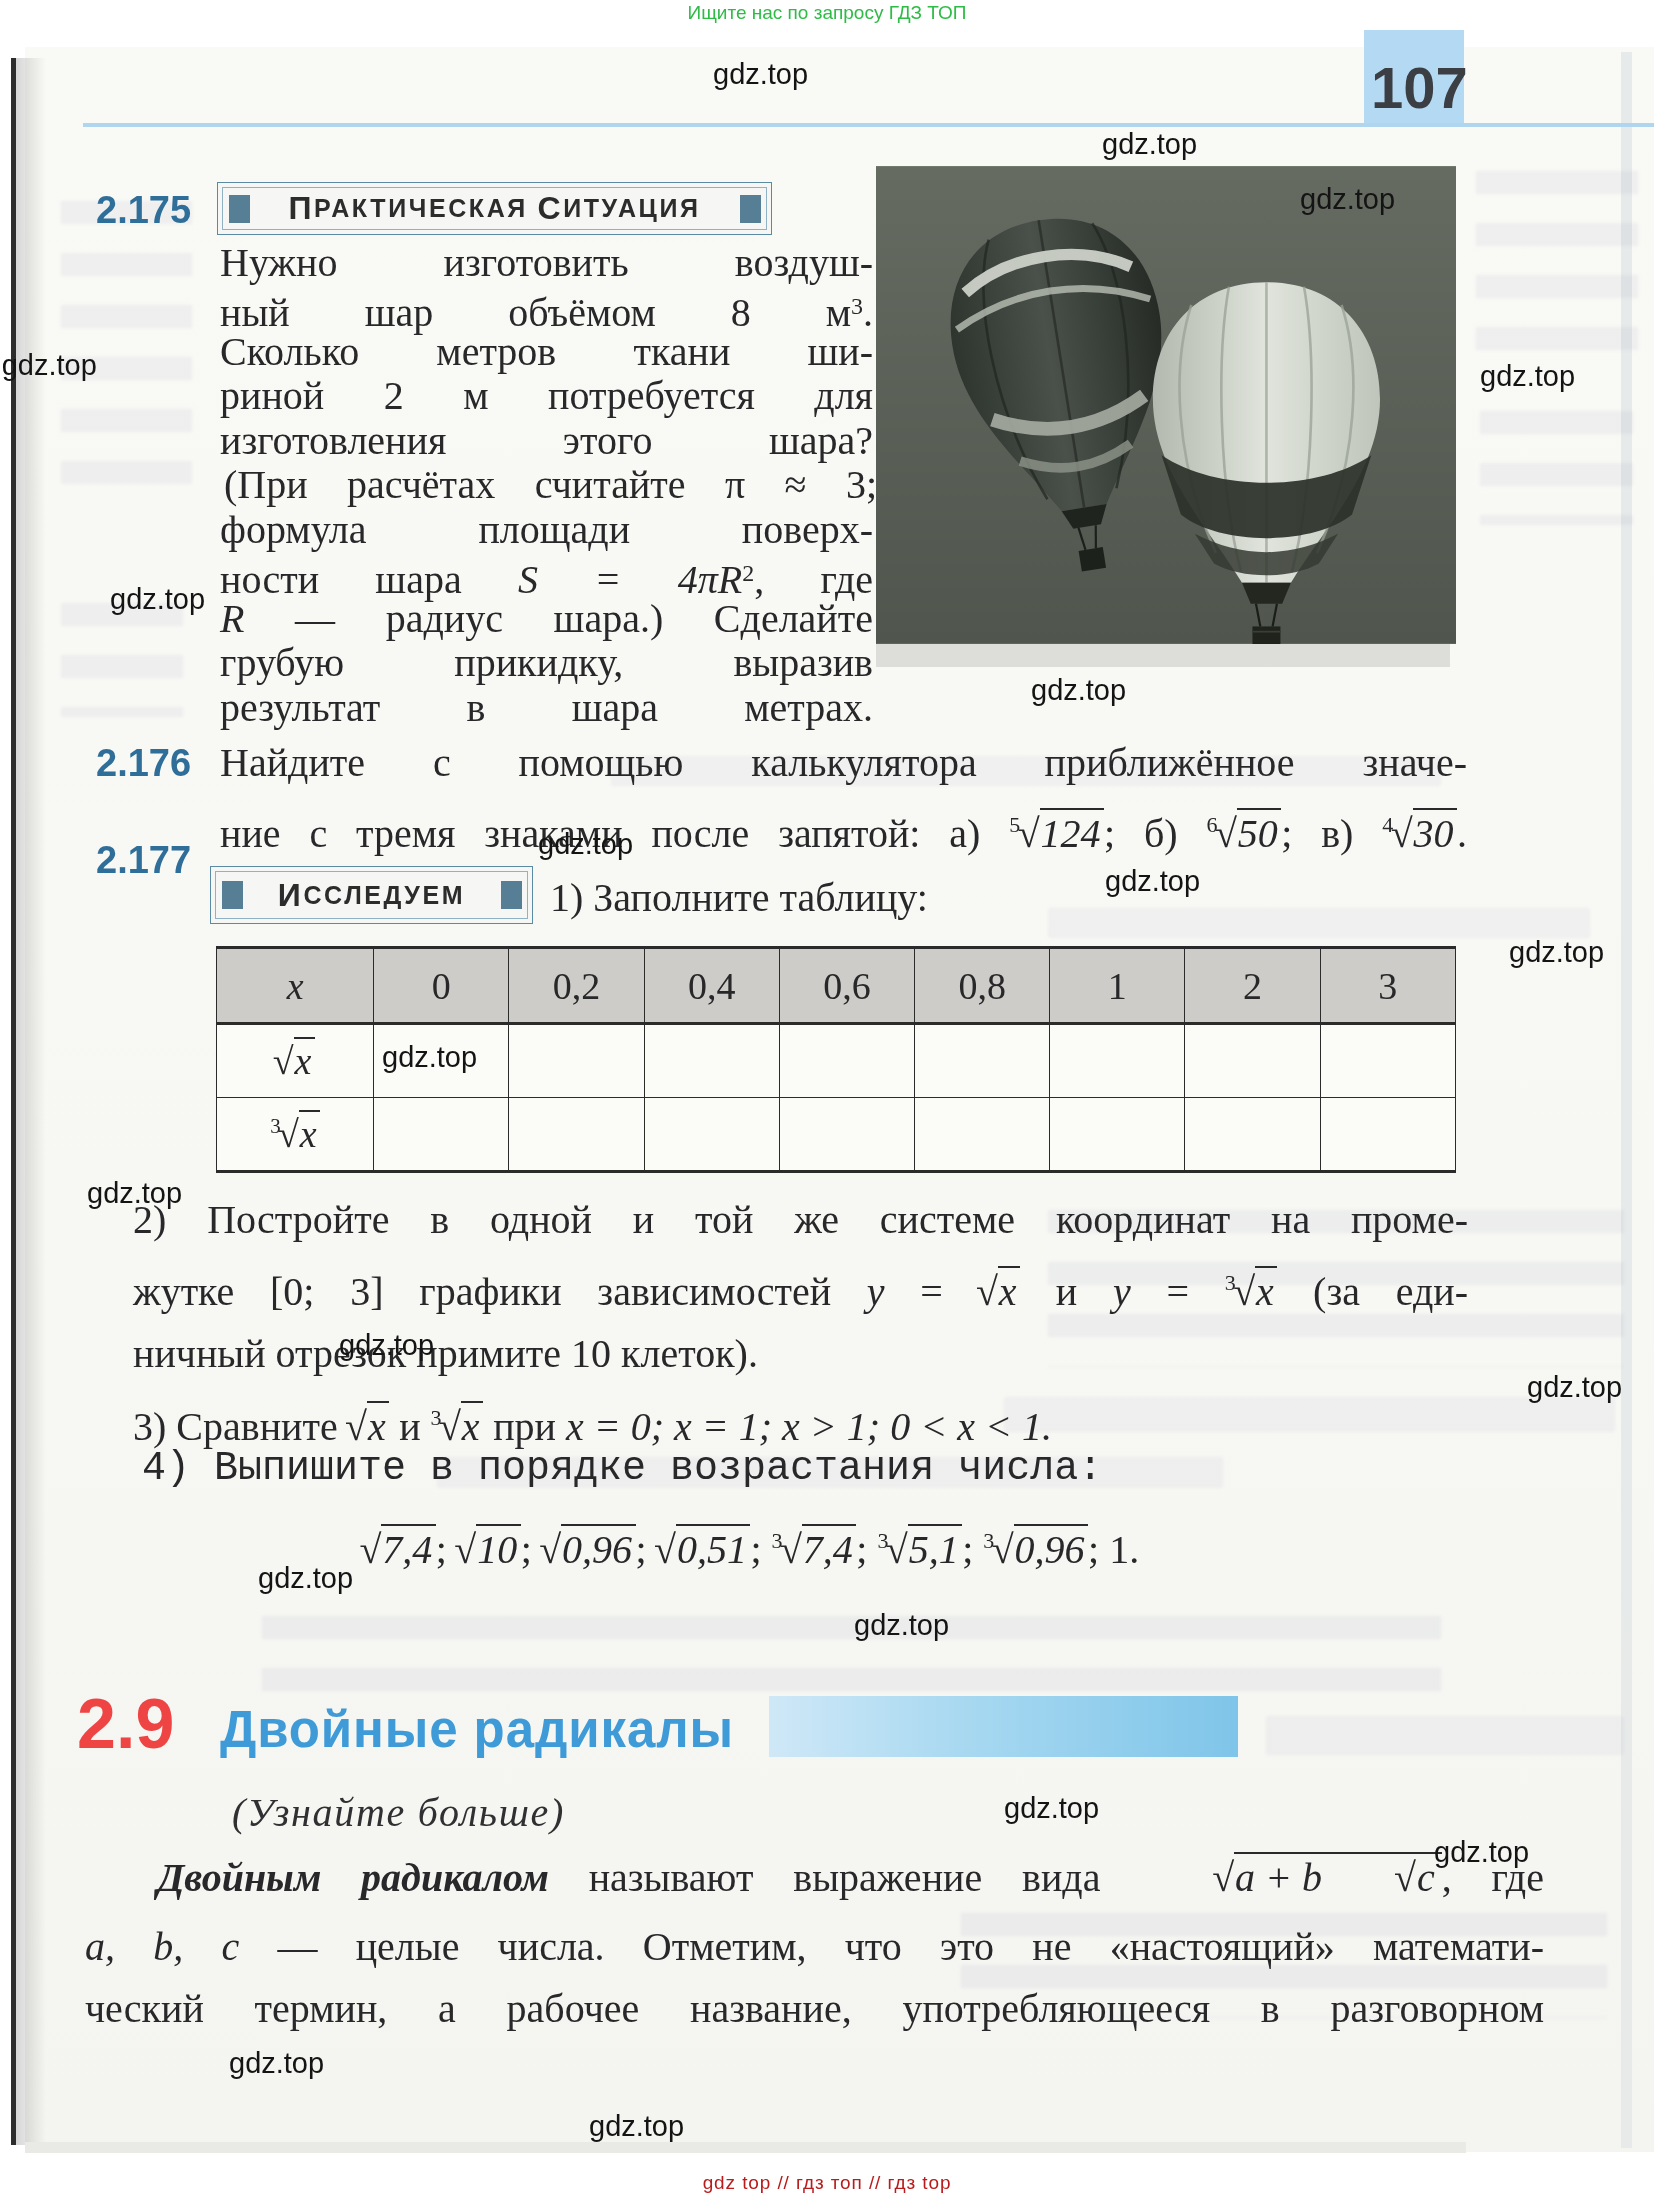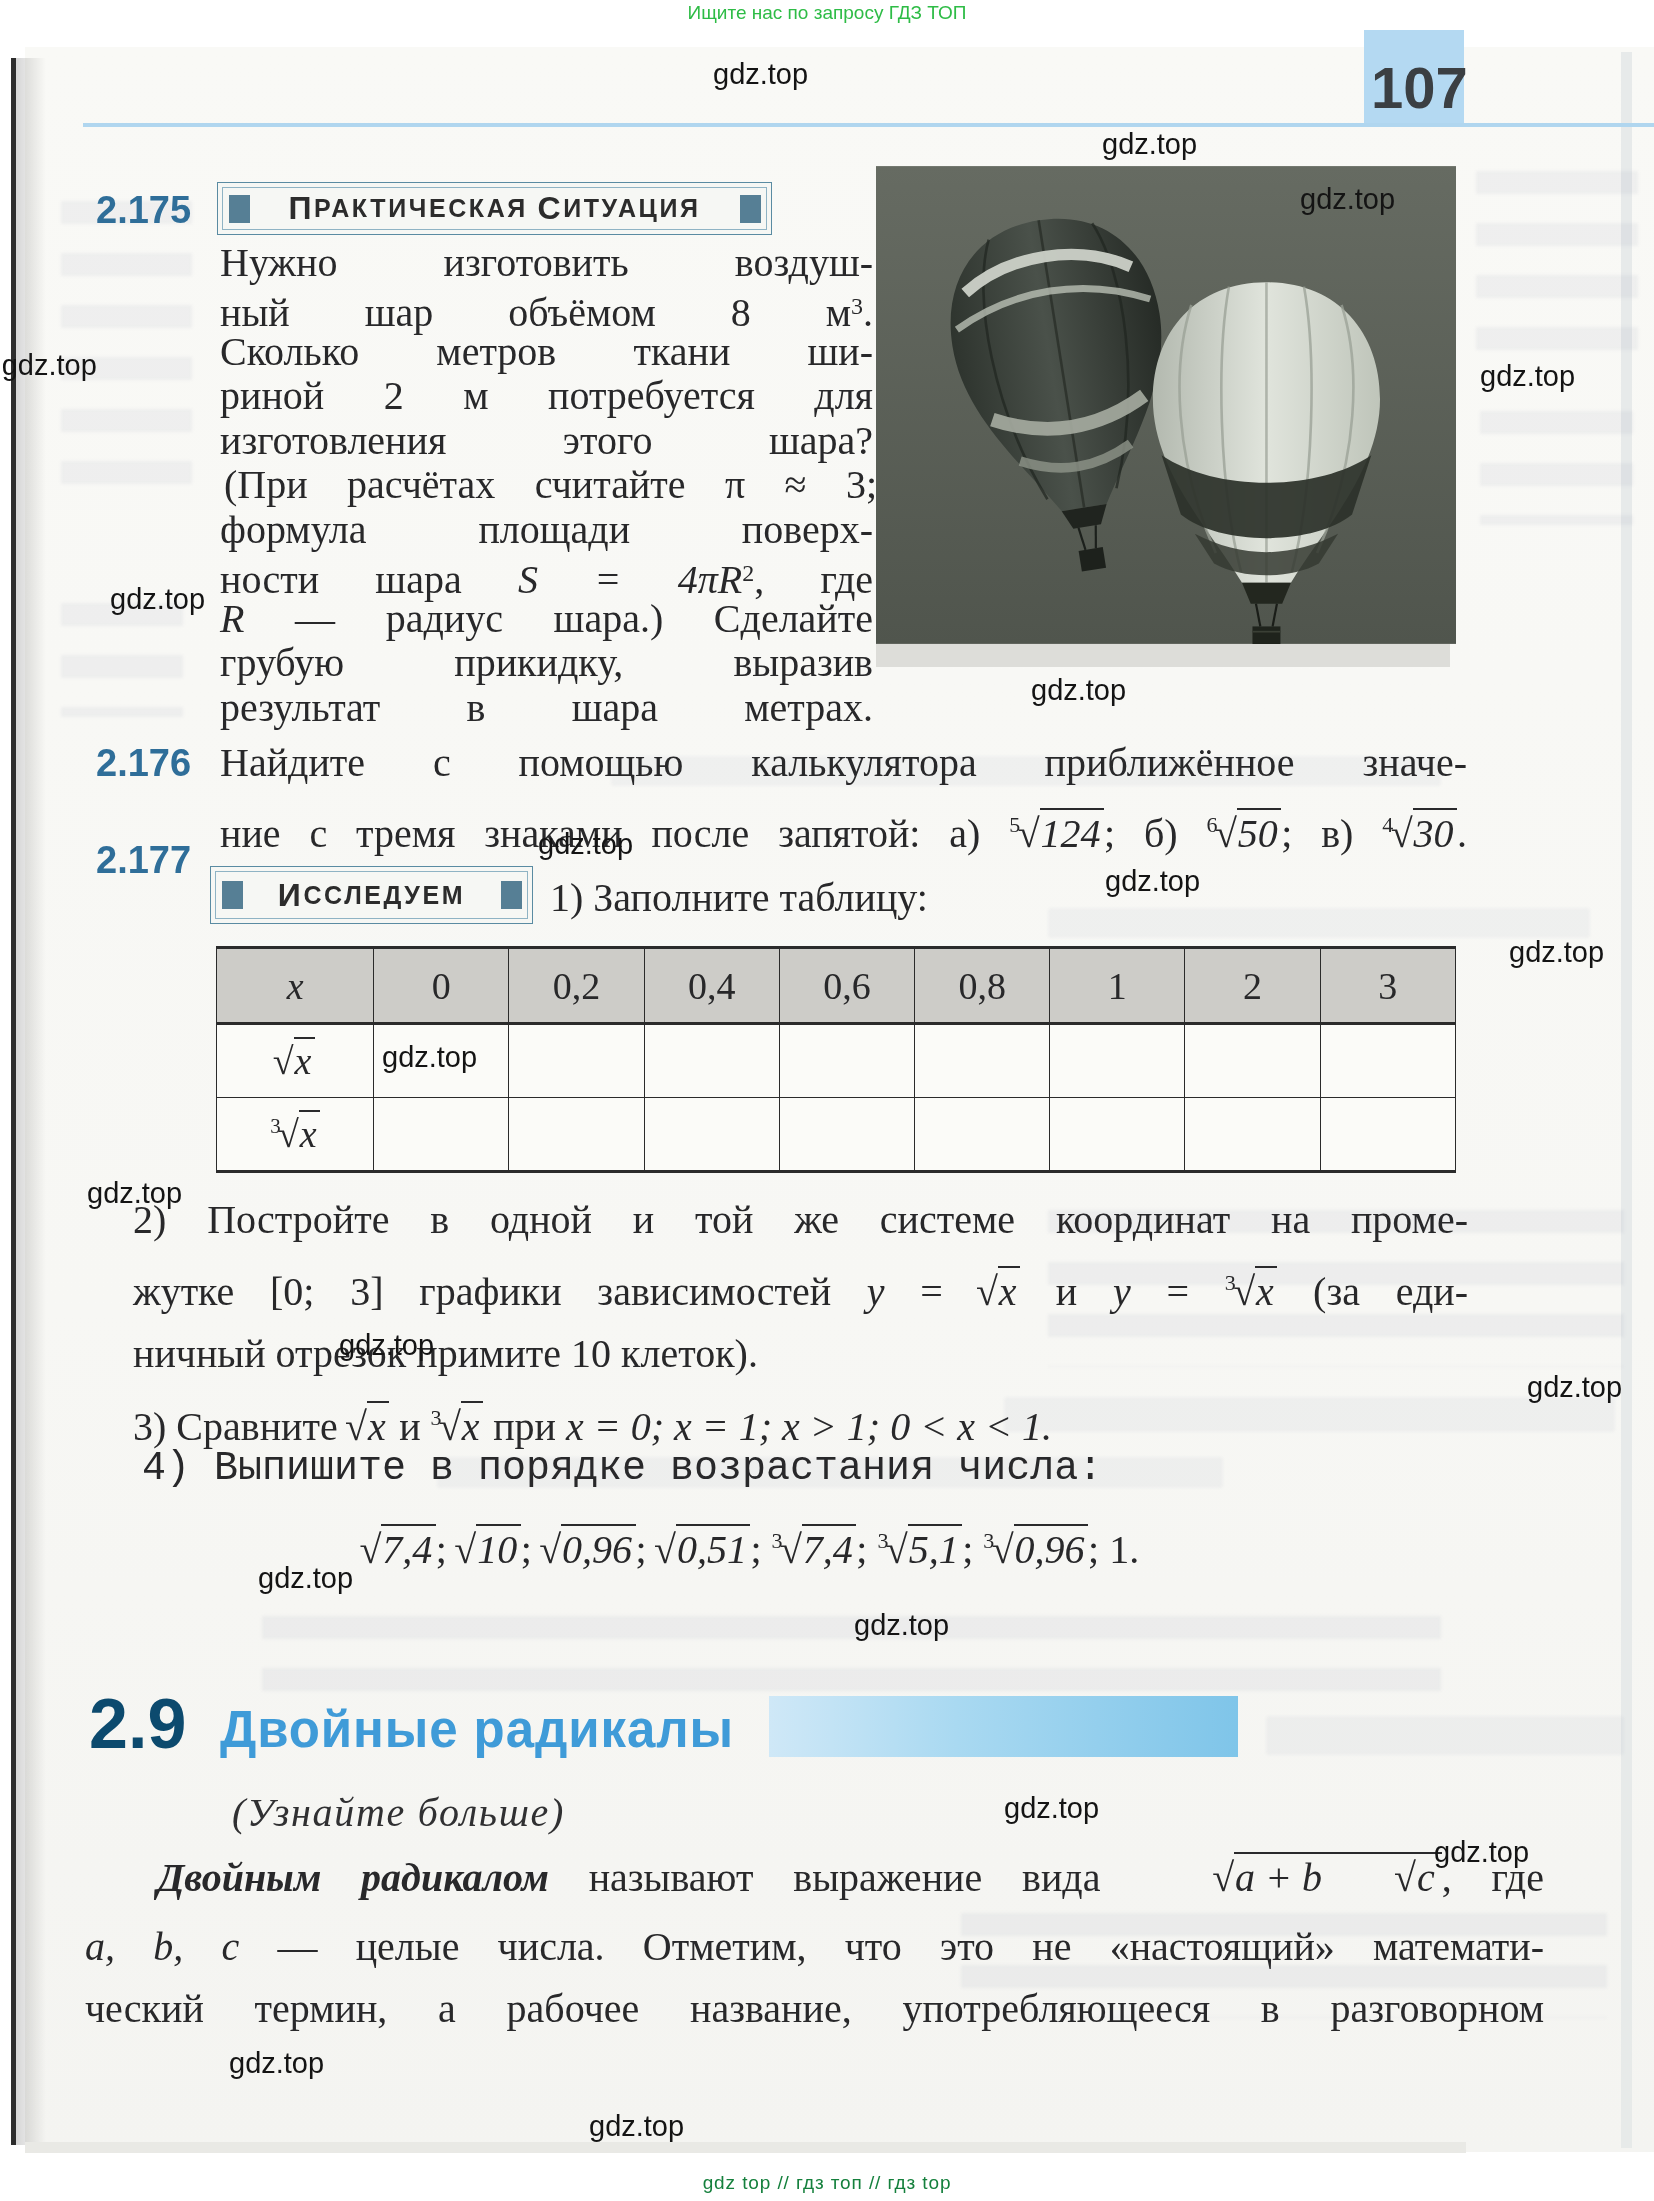--- a/index.html
+++ b/index.html
@@ -10,21 +10,21 @@
            background:linear-gradient(180deg,#f9f9f6 0%,#f7f7f4 60%,#f4f4f1 100%);}
   .spine{left:10.5px;top:58px;width:5.2px;height:2087px;background:#2d2d2d;}
   .spine-soft{left:15.7px;top:58px;width:30px;height:2087px;
               background:linear-gradient(90deg,rgba(0,0,0,.16),rgba(0,0,0,0));}
   .edge-right{left:1621px;top:52px;width:10.5px;height:2096px;background:#e4e7e7;opacity:.85;}
   .page-bottom{left:24.5px;top:2142px;width:1441px;height:10.5px;background:#e9e9e5;}
 
   .banner{left:0;top:1.7px;width:100%;text-align:center;
           font:19px "Liberation Sans",sans-serif;color:#2ebc46;}
   .footer{left:0;top:2172px;width:100%;text-align:center;
-          font:19px "Liberation Sans",sans-serif;color:#15803d;letter-spacing:0.9px;}
+          font:19px "Liberation Sans",sans-serif;color:#b91c1c;letter-spacing:0.9px;}
 
   .wm{position:absolute;font:500 29px "Liberation Sans",sans-serif;color:#141414;white-space:nowrap;}
 
   .chapter-title{left:611px;top:63px;width:742px;text-align:right;
           font:italic bold 48px "Liberation Sans",sans-serif;color:#4598d3;letter-spacing:0.9px;}
   .page-num-box{left:1364px;top:30px;width:100px;height:95px;background:#b4d9f2;}
   .page-num{left:1371px;top:54px;font:bold 58px "Liberation Sans",sans-serif;color:#3b3f43;}
   .head-rule{left:83px;top:123px;width:1571px;height:4.4px;background:#b0d6ef;}
 
   .prob-num{font:bold 38px "Liberation Sans",sans-serif;color:#2f6e99;}
@@ -46,21 +46,21 @@
   .rad .vin{border-top:2.6px solid #2a2a2c;padding:0.9px 3.5px 0 0.9px;font-style:italic;}
 
   table.grid{position:absolute;left:216px;top:946px;width:1240px;border-collapse:collapse;table-layout:fixed;
              font-size:38px;}
   table.grid td{border:1.7px solid #2b2b2b;text-align:center;vertical-align:middle;padding:0;}
   table.grid tr.hd td{height:73px;background:#cdccc8;border-bottom-width:3.5px;border-top-width:3.5px;}
   table.grid td.lab{background:#cfe2ef;}
   table.grid tr.bd td{height:72px;background:#fbfbf8;}
   table.grid tr.last td{border-bottom-width:3.5px;}
 
-  .sec-num{font:bold 70px "Liberation Sans",sans-serif;color:#0c4a6e;margin-left:12px;}
+  .sec-num{font:bold 70px "Liberation Sans",sans-serif;color:#ef4444;}
   .sec-title{font:bold 51px "Liberation Sans",sans-serif;color:#3f9bd8;letter-spacing:0.9px;}
   .sec-bar{background:linear-gradient(90deg,#cfe8f7 0%,#a9d9f1 40%,#7fc5e9 100%);}
   .sec-sub{font:italic 40px "Liberation Serif",serif;color:#303032;letter-spacing:1.7px;}
 
   .bleed{position:absolute;opacity:.5;filter:blur(1.4px);pointer-events:none;
          background:repeating-linear-gradient(to bottom,rgba(115,125,155,.16) 0 23px,rgba(0,0,0,0) 23px 52px);}
   .bleed1{position:absolute;opacity:.45;filter:blur(1.4px);pointer-events:none;
          background:rgba(115,125,155,.15);border-radius:3.5px;}
 
   .photo{left:876px;top:166px;width:580px;height:478px;}

